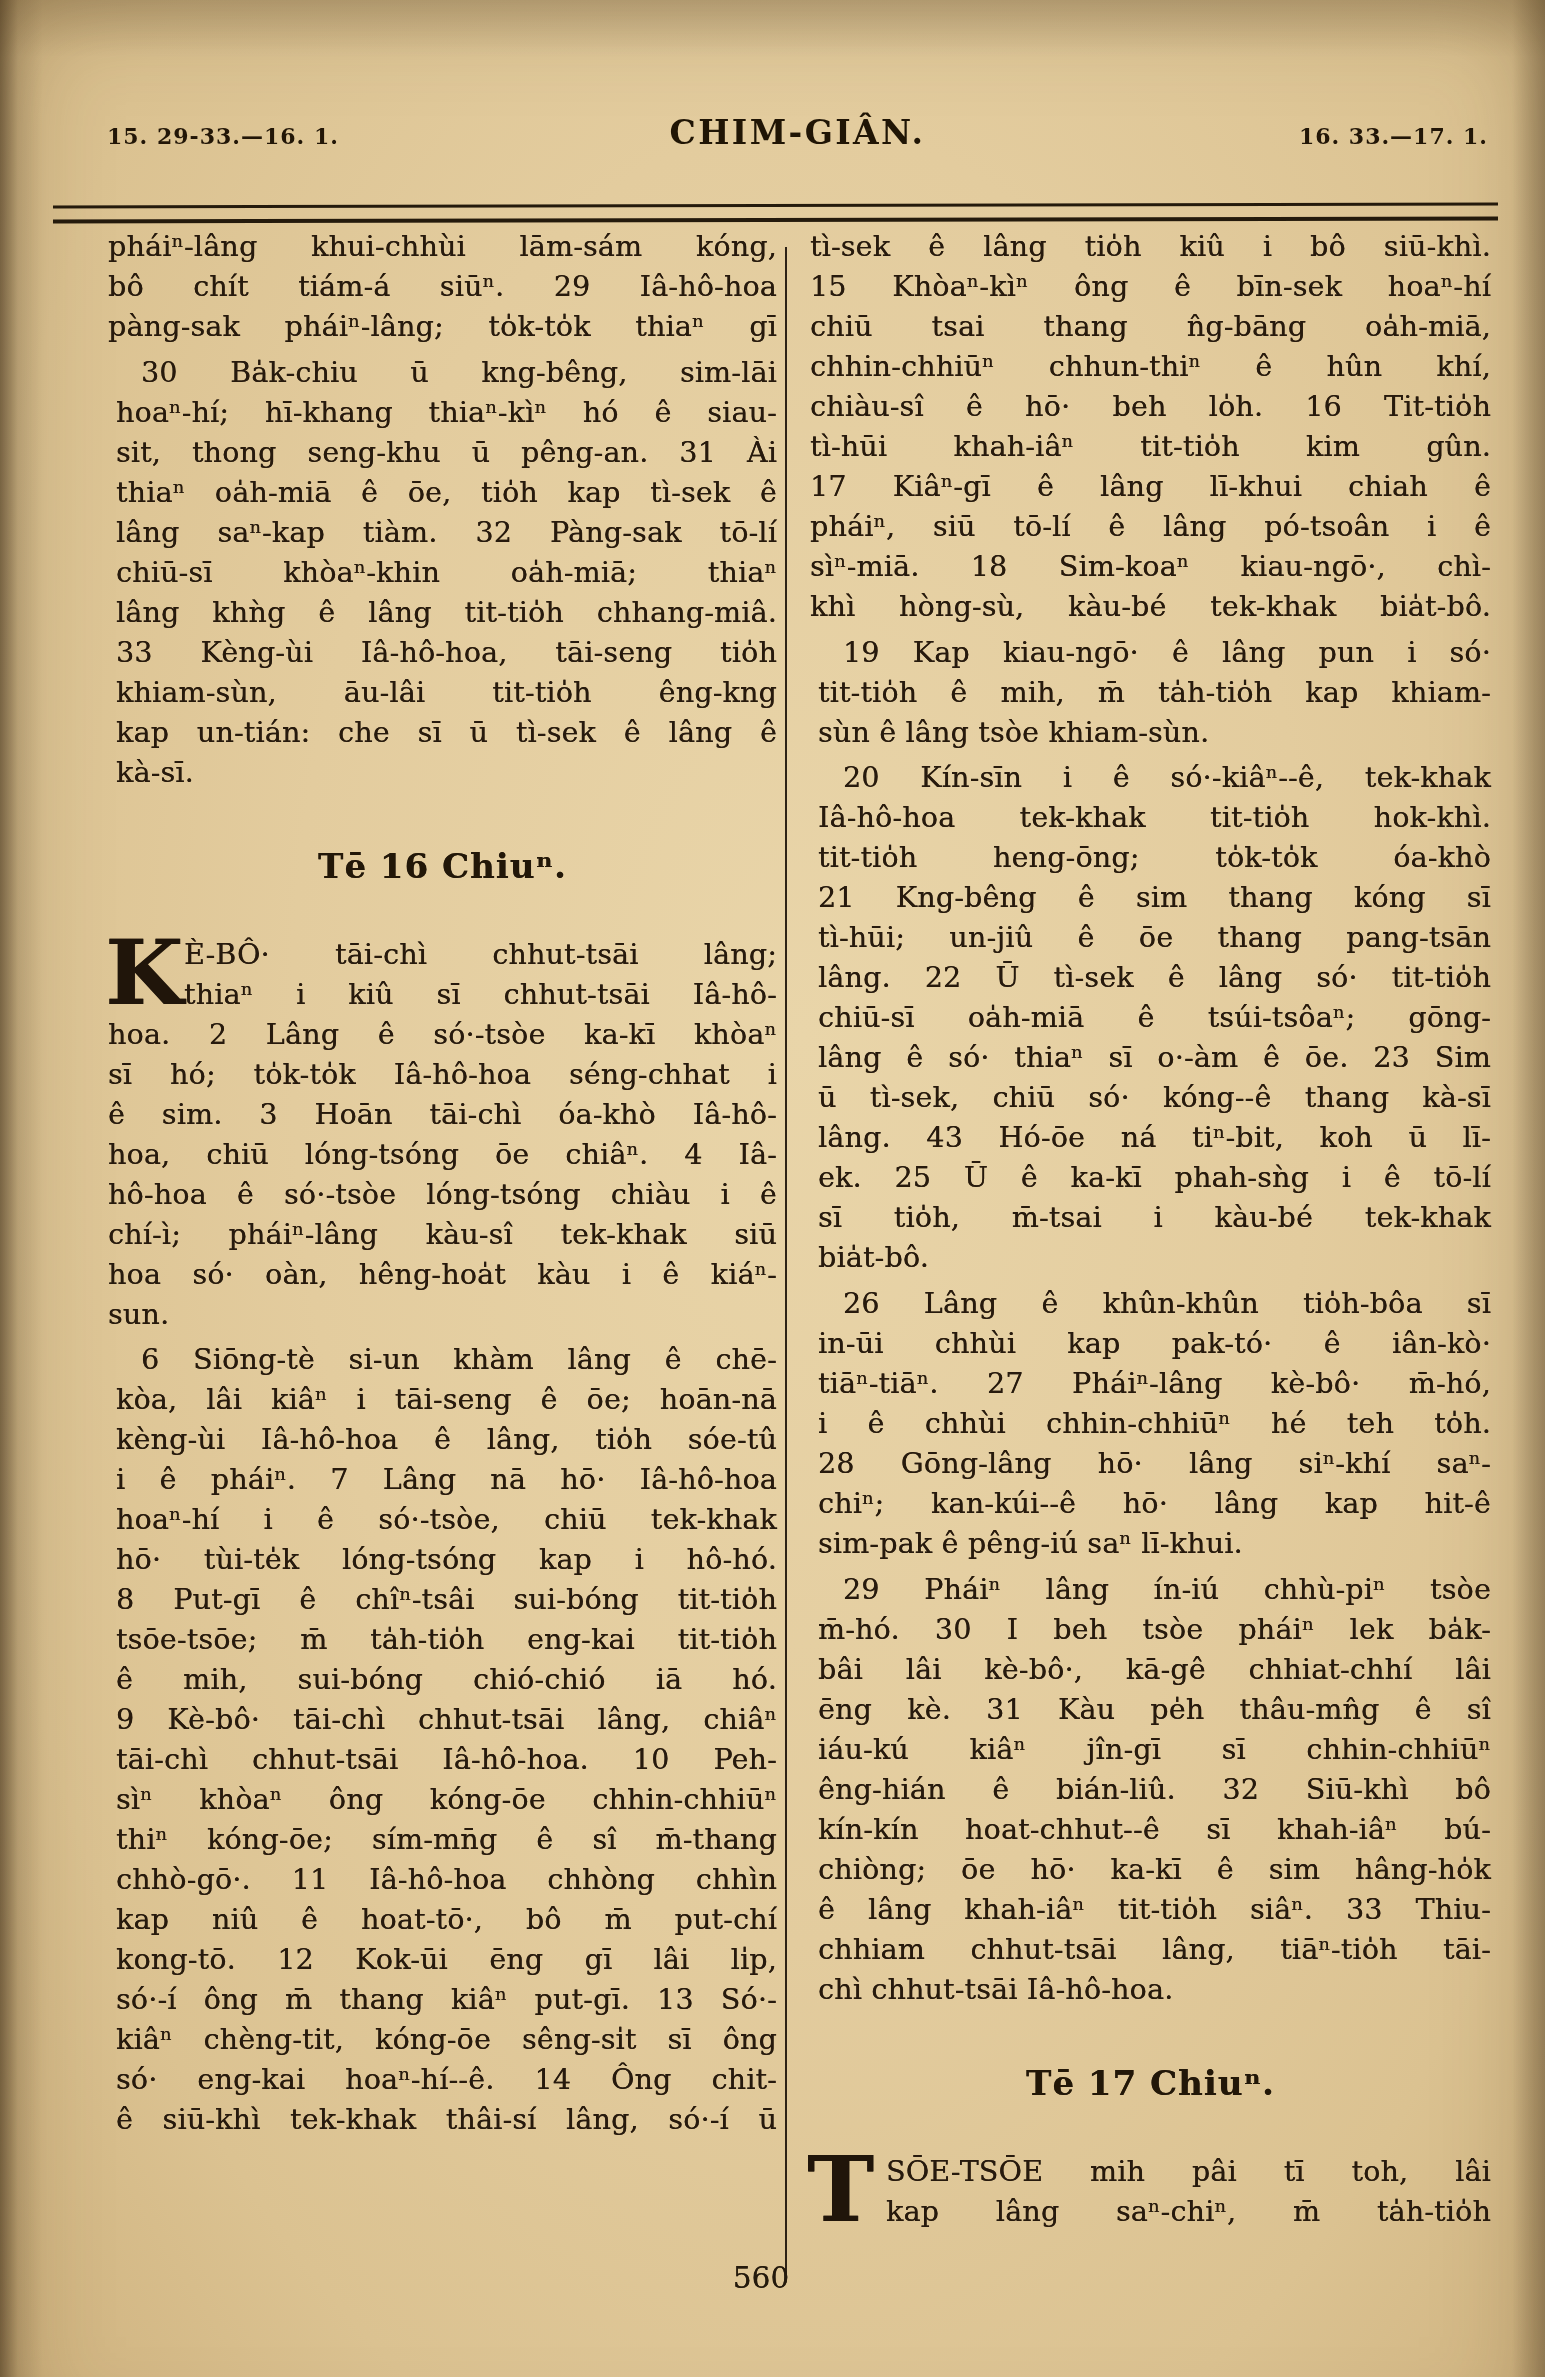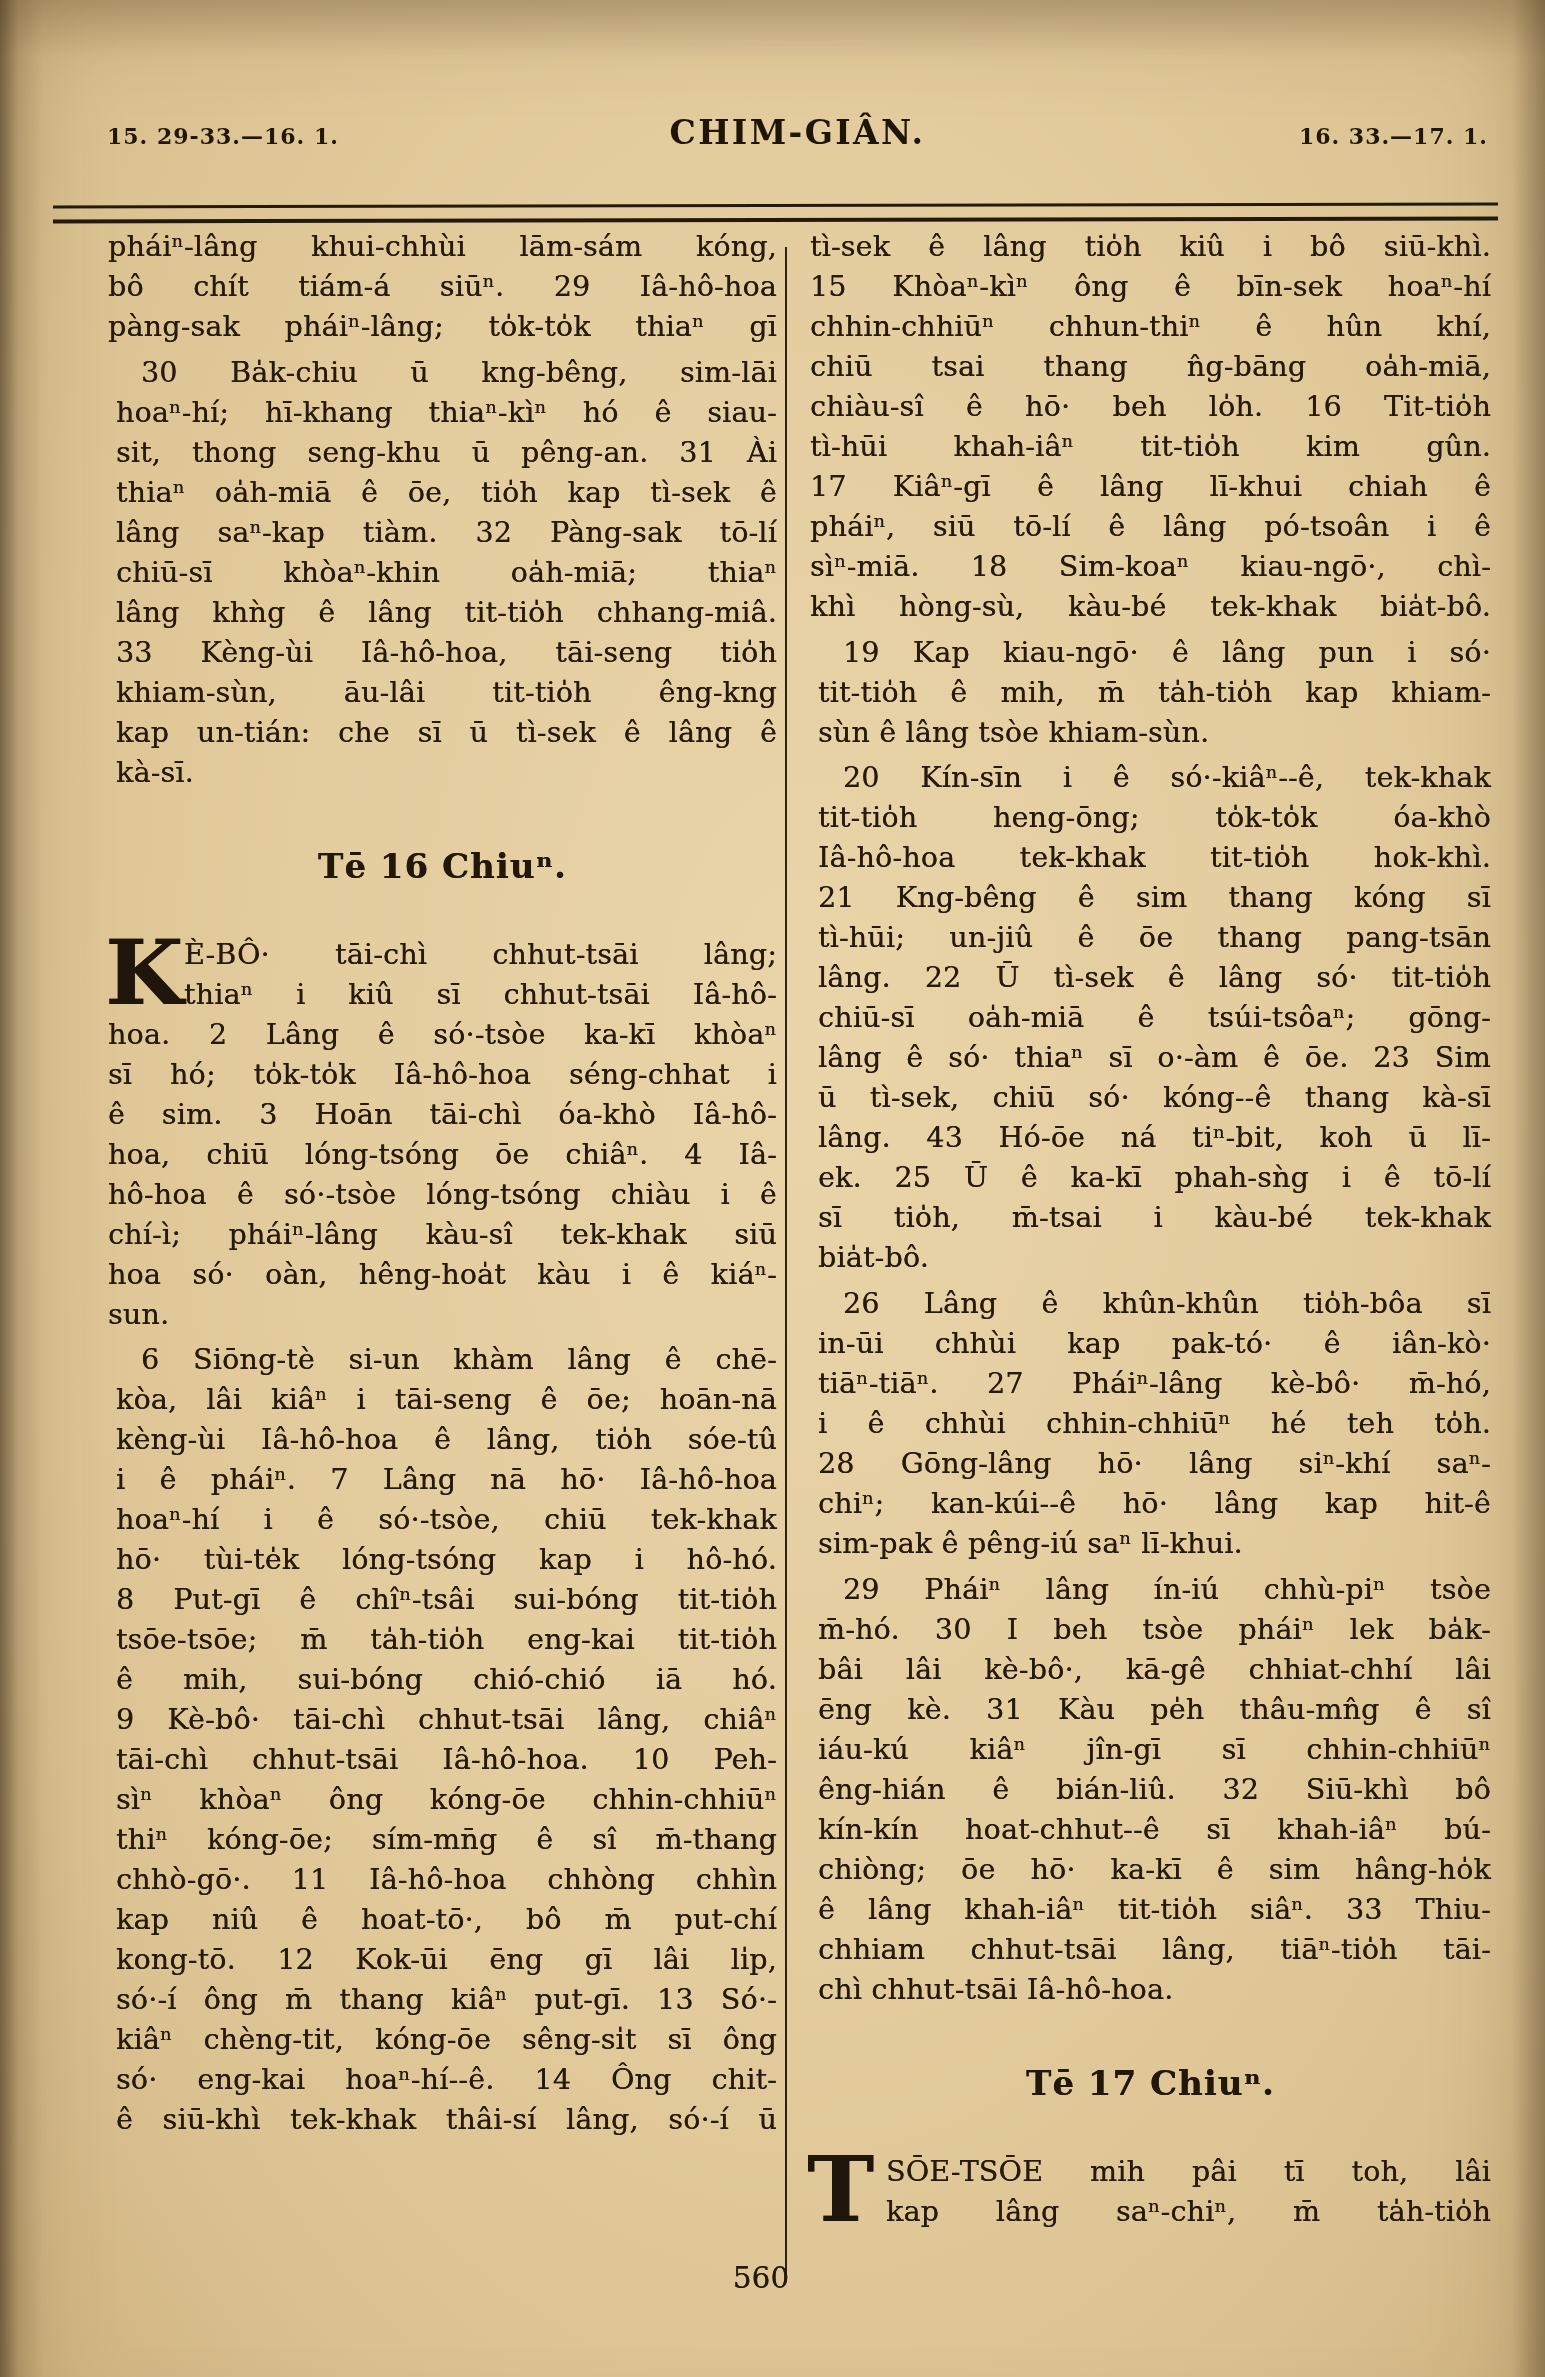--- a/index.html
+++ b/index.html
@@ -139,38 +139,38 @@
         <div class="line">só·-í ông m̄ thang kiâⁿ put-gī. 13 Só·-</div>
         <div class="line">kiâⁿ chèng-tit, kóng-ōe sêng-si̍t sī ông</div>
         <div class="line">só· eng-kai hoaⁿ-hí--ê. 14 Ông chit-</div>
         <div class="line">ê siū-khì tek-khak thâi-sí lâng, só·-í ū</div>
       </div>
     </div>
   <div class="column right" id="col-right">
       <div class="para">
         <div class="line">tì-sek ê lâng tio̍h kiû i bô siū-khì.</div>
         <div class="line">15 Khòaⁿ-kìⁿ ông ê bīn-sek hoaⁿ-hí</div>
+        <div class="line">chiū tsai thang n̂g-bāng oa̍h-miā,</div>
         <div class="line">chhin-chhiūⁿ chhun-thiⁿ ê hûn khí,</div>
-        <div class="line">chiū tsai thang n̂g-bāng oa̍h-miā,</div>
         <div class="line">chiàu-sî ê hō· beh lo̍h. 16 Tit-tio̍h</div>
         <div class="line">tì-hūi khah-iâⁿ tit-tio̍h kim gûn.</div>
         <div class="line">17 Kiâⁿ-gī ê lâng lī-khui chiah ê</div>
         <div class="line">pháiⁿ, siū tō-lí ê lâng pó-tsoân i ê</div>
         <div class="line">sìⁿ-miā. 18 Sim-koaⁿ kiau-ngō·, chì-</div>
         <div class="line">khì hòng-sù, kàu-bé tek-khak bia̍t-bô.</div>
       </div>
       <div class="para">
         <div class="line indent">19 Kap kiau-ngō· ê lâng pun i só·</div>
         <div class="line">tit-tio̍h ê mih, m̄ ta̍h-tio̍h kap khiam-</div>
         <div class="line end">sùn ê lâng tsòe khiam-sùn.</div>
       </div>
       <div class="para">
         <div class="line indent">20 Kín-sīn i ê só·-kiâⁿ--ê, tek-khak</div>
+        <div class="line">Iâ-hô-hoa tek-khak tit-tio̍h hok-khì.</div>
         <div class="line">tit-tio̍h heng-ōng; to̍k-to̍k óa-khò</div>
-        <div class="line">Iâ-hô-hoa tek-khak tit-tio̍h hok-khì.</div>
         <div class="line">21 Kng-bêng ê sim thang kóng sī</div>
         <div class="line">tì-hūi; un-jiû ê ōe thang pang-tsān</div>
         <div class="line">lâng. 22 Ū tì-sek ê lâng só· tit-tio̍h</div>
         <div class="line">chiū-sī oa̍h-miā ê tsúi-tsôaⁿ; gōng-</div>
         <div class="line">lâng ê só· thiaⁿ sī o·-àm ê ōe. 23 Sim</div>
         <div class="line">ū tì-sek, chiū só· kóng--ê thang kà-sī</div>
         <div class="line">lâng. 43 Hó-ōe ná tiⁿ-bit, koh ū lī-</div>
         <div class="line">ek. 25 Ū ê ka-kī phah-sǹg i ê tō-lí</div>
         <div class="line">sī tio̍h, m̄-tsai i kàu-bé tek-khak</div>
         <div class="line end">bia̍t-bô.</div>

